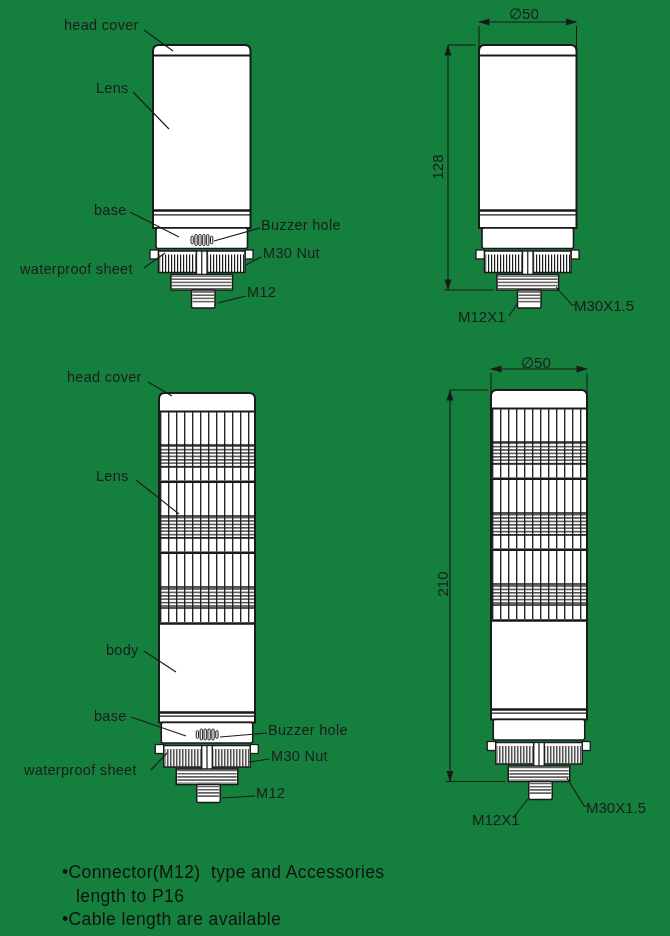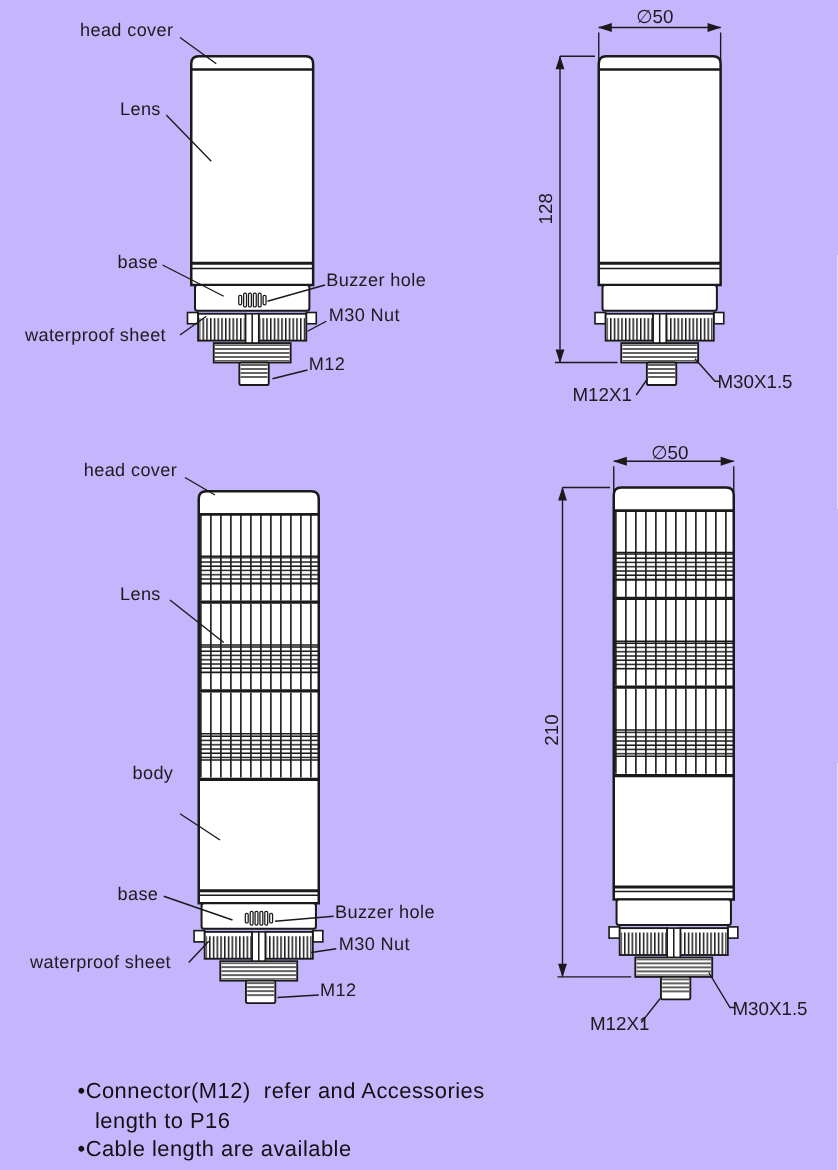--- a/index.html
+++ b/index.html
@@ -1,19 +1,19 @@
 <!DOCTYPE html>
 <html><head>
 <meta charset="utf-8">
 <style>
   html,body{margin:0;padding:0;background:#ffffff;}
   .canvas{
     position:relative;
     width:670px;height:936px;
-    background:#c4b5fd;
+    background:#15803d;
     font-family:"Liberation Sans","DejaVu Sans",sans-serif;
     overflow:hidden;
   }
   .canvas svg{position:absolute;left:0;top:0;}
   .lbl{
     position:absolute;
     font-size:14.5px;
     letter-spacing:0.3px;
     color:#1c1c1c;
     white-space:nowrap;
@@ -199,29 +199,29 @@
   <span class="lbl" style="left:20px;top:262px">waterproof sheet</span>
   <span class="lbl" style="left:247px;top:285px">M12</span>
 
   <span class="dim" style="left:509px;top:6px">∅50</span>
   <span class="dim dim-rot" style="left:437px;top:167px">128</span>
   <span class="dim" style="left:458px;top:309px">M12X1</span>
   <span class="dim" style="left:574px;top:298px">M30X1.5</span>
 
   <span class="lbl" style="left:67px;top:370px">head cover</span>
   <span class="lbl" style="left:96px;top:469px">Lens</span>
-  <span class="lbl" style="left:106px;top:612px">body</span>
+  <span class="lbl" style="left:106px;top:643px">body</span>
   <span class="lbl" style="left:94px;top:709px">base</span>
   <span class="lbl" style="left:268px;top:723px">Buzzer hole</span>
   <span class="lbl" style="left:271px;top:749px">M30 Nut</span>
   <span class="lbl" style="left:24px;top:763px">waterproof sheet</span>
   <span class="lbl" style="left:256px;top:786px">M12</span>
 
   <span class="dim" style="left:521px;top:355px">∅50</span>
   <span class="dim dim-rot" style="left:442px;top:584px">210</span>
   <span class="dim" style="left:472px;top:812px">M12X1</span>
   <span class="dim" style="left:586px;top:800px">M30X1.5</span>
 
-  <span class="note-line" style="left:62px;top:862px">•Connector(M12)  refer and Accessories</span>
+  <span class="note-line" style="left:62px;top:862px">•Connector(M12)  type and Accessories</span>
   <span class="note-line" style="left:76px;top:886px">length to P16</span>
   <span class="note-line" style="left:62px;top:909px">•Cable length are available</span>
 
 </div>
 
 </body></html>

